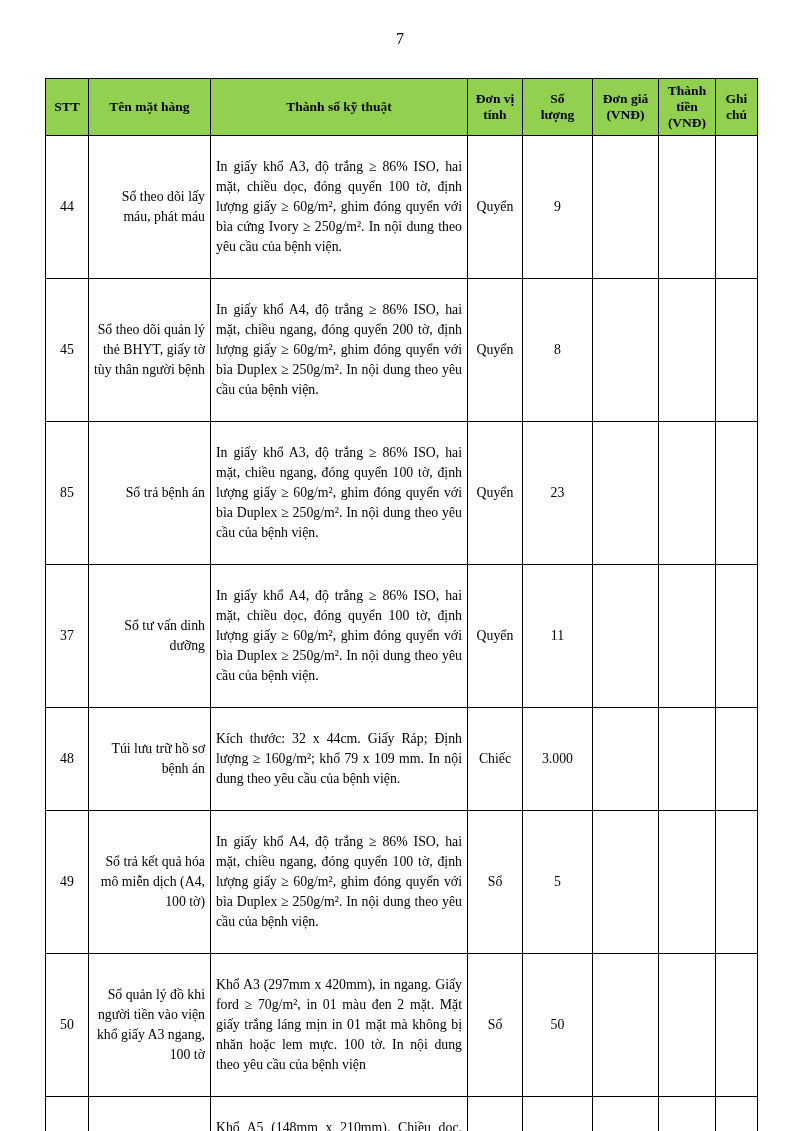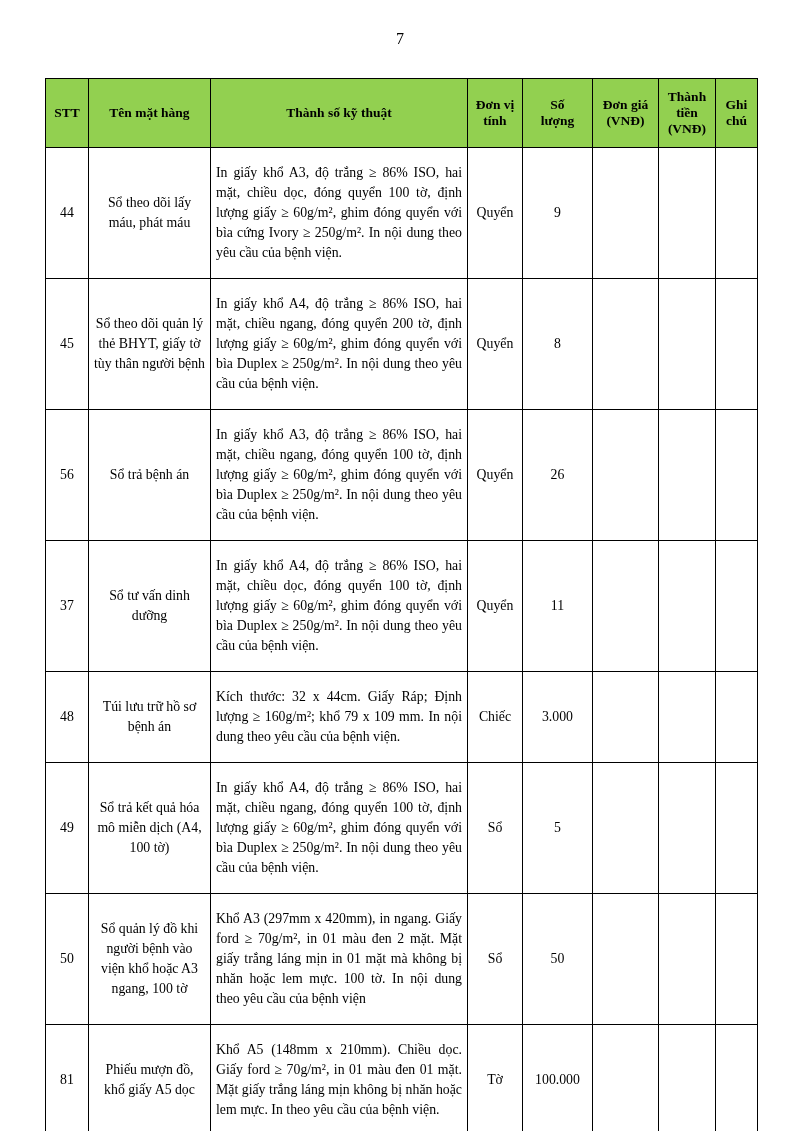--- a/index.html
+++ b/index.html
@@ -29,28 +29,28 @@
     background: #92d050;
     font-weight: bold;
     font-size: 13.5px;
     line-height: 16px;
     text-align: center;
     height: 52px;
     padding: 2px 4px;
   }
   table.items th.th-donvi { padding: 2px 5px; }
   table.items th.th-soluong { padding: 2px 12px; }
-  table.items th.th-ghichu { padding: 8px 8px; }
+  table.items th.th-ghichu { padding: 2px 8px; }
   table.items td {
     font-size: 13.8px;
     line-height: 20px;
   }
   td.center { text-align: center; padding: 2px 2px; }
-  td.c-name { text-align: center; padding: 2px 5px; line-height: 19px; margin-top: 26px; }
-  td.c-spec { text-align: justify; padding: 15px 5px; line-height: 20.2px; }
+  td.c-name { text-align: right; padding: 2px 5px; line-height: 19px; margin-top: 26px; }
+  td.c-spec { text-align: justify; padding: 21px 5px; line-height: 20.2px; }
   col.w-stt  { width: 43px; }
   col.w-name { width: 122px; }
   col.w-spec { width: 257px; }
   col.w-unit { width: 55px; }
   col.w-qty  { width: 70px; }
   col.w-price{ width: 66px; }
   col.w-total{ width: 57px; }
   col.w-note { width: 42px; }
 </style>
 </head>
@@ -97,25 +97,25 @@
           <td class="center">45</td>
           <td class="c-name">Sổ theo dõi quản lý thẻ BHYT, giấy tờ tùy thân người bệnh</td>
           <td class="c-spec">In giấy khổ A4, độ trắng ≥ 86% ISO, hai mặt, chiều ngang, đóng quyển 200 tờ, định lượng giấy ≥ 60g/m², ghim đóng quyển với bìa Duplex ≥ 250g/m². In nội dung theo yêu cầu của bệnh viện.</td>
           <td class="center">Quyển</td>
           <td class="center">8</td>
           <td class="center"></td>
           <td class="center"></td>
           <td class="center"></td>
         </tr>
         <tr>
-          <td class="center">56</td>
+          <td class="center">85</td>
           <td class="c-name">Sổ trả bệnh án</td>
           <td class="c-spec">In giấy khổ A3, độ trắng ≥ 86% ISO, hai mặt, chiều ngang, đóng quyển 100 tờ, định lượng giấy ≥ 60g/m², ghim đóng quyển với bìa Duplex ≥ 250g/m². In nội dung theo yêu cầu của bệnh viện.</td>
           <td class="center">Quyển</td>
-          <td class="center">26</td>
+          <td class="center">23</td>
           <td class="center"></td>
           <td class="center"></td>
           <td class="center"></td>
         </tr>
         <tr>
           <td class="center">37</td>
           <td class="c-name">Sổ tư vấn dinh dưỡng</td>
           <td class="c-spec">In giấy khổ A4, độ trắng ≥ 86% ISO, hai mặt, chiều dọc, đóng quyển 100 tờ, định lượng giấy ≥ 60g/m², ghim đóng quyển với bìa Duplex ≥ 250g/m². In nội dung theo yêu cầu của bệnh viện.</td>
           <td class="center">Quyển</td>
           <td class="center">11</td>
@@ -138,21 +138,21 @@
           <td class="c-name">Sổ trả kết quả hóa mô miễn dịch (A4, 100 tờ)</td>
           <td class="c-spec">In giấy khổ A4, độ trắng ≥ 86% ISO, hai mặt, chiều ngang, đóng quyển 100 tờ, định lượng giấy ≥ 60g/m², ghim đóng quyển với bìa Duplex ≥ 250g/m². In nội dung theo yêu cầu của bệnh viện.</td>
           <td class="center">Sổ</td>
           <td class="center">5</td>
           <td class="center"></td>
           <td class="center"></td>
           <td class="center"></td>
         </tr>
         <tr>
           <td class="center">50</td>
-          <td class="c-name">Sổ quản lý đồ khi người bệnh vào viện khổ hoặc A3 ngang, 100 tờ</td>
+          <td class="c-name">Sổ quản lý đồ khi người tiền vào viện khổ giấy A3 ngang, 100 tờ</td>
           <td class="c-spec">Khổ A3 (297mm x 420mm), in ngang. Giấy ford ≥ 70g/m², in 01 màu đen 2 mặt. Mặt giấy trắng láng mịn in 01 mặt mà không bị nhăn hoặc lem mực. 100 tờ. In nội dung theo yêu cầu của bệnh viện</td>
           <td class="center">Sổ</td>
           <td class="center">50</td>
           <td class="center"></td>
           <td class="center"></td>
           <td class="center"></td>
         </tr>
         <tr>
           <td class="center">81</td>
           <td class="c-name">Phiếu mượn đồ, khổ giấy A5 dọc</td>

